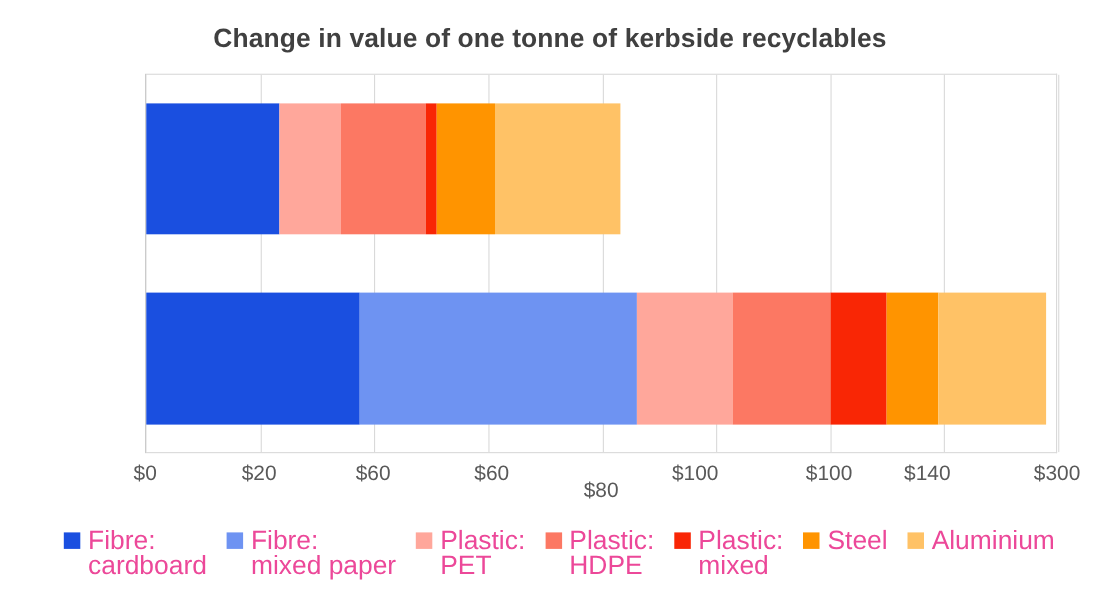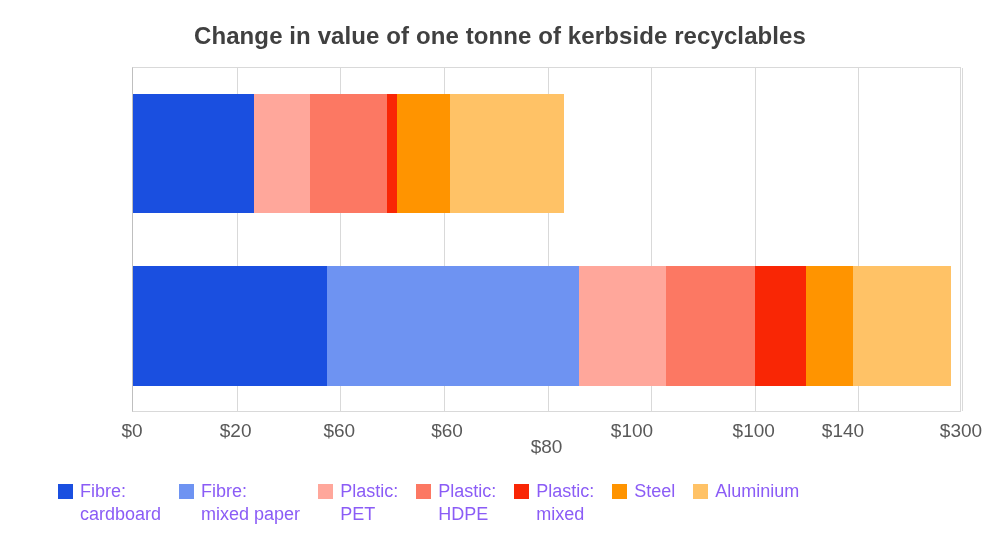--- a/index.html
+++ b/index.html
@@ -123,22 +123,22 @@
     margin-right: 18px;
   }
   .legend-swatch {
     width: 15px;
     height: 15px;
     flex: 0 0 auto;
     margin-top: 4px;
     margin-right: 7px;
   }
   .legend-text {
-    font-size: 18px;
-    color: #8b5cf6;
+    font-size: 24px;
+    color: #ec4899;
     line-height: 23px;
     white-space: pre-line;
   }
 </style>
 </head>
 <body>
 
 <div class="chart-root">
 
   <div class="chart-title">Change in value of one tonne of kerbside recyclables</div>

